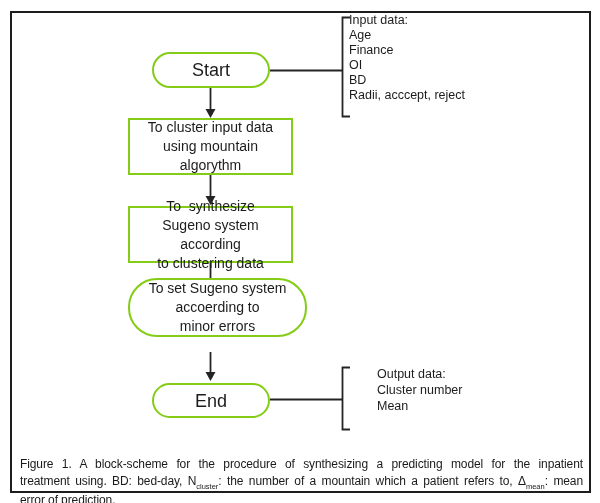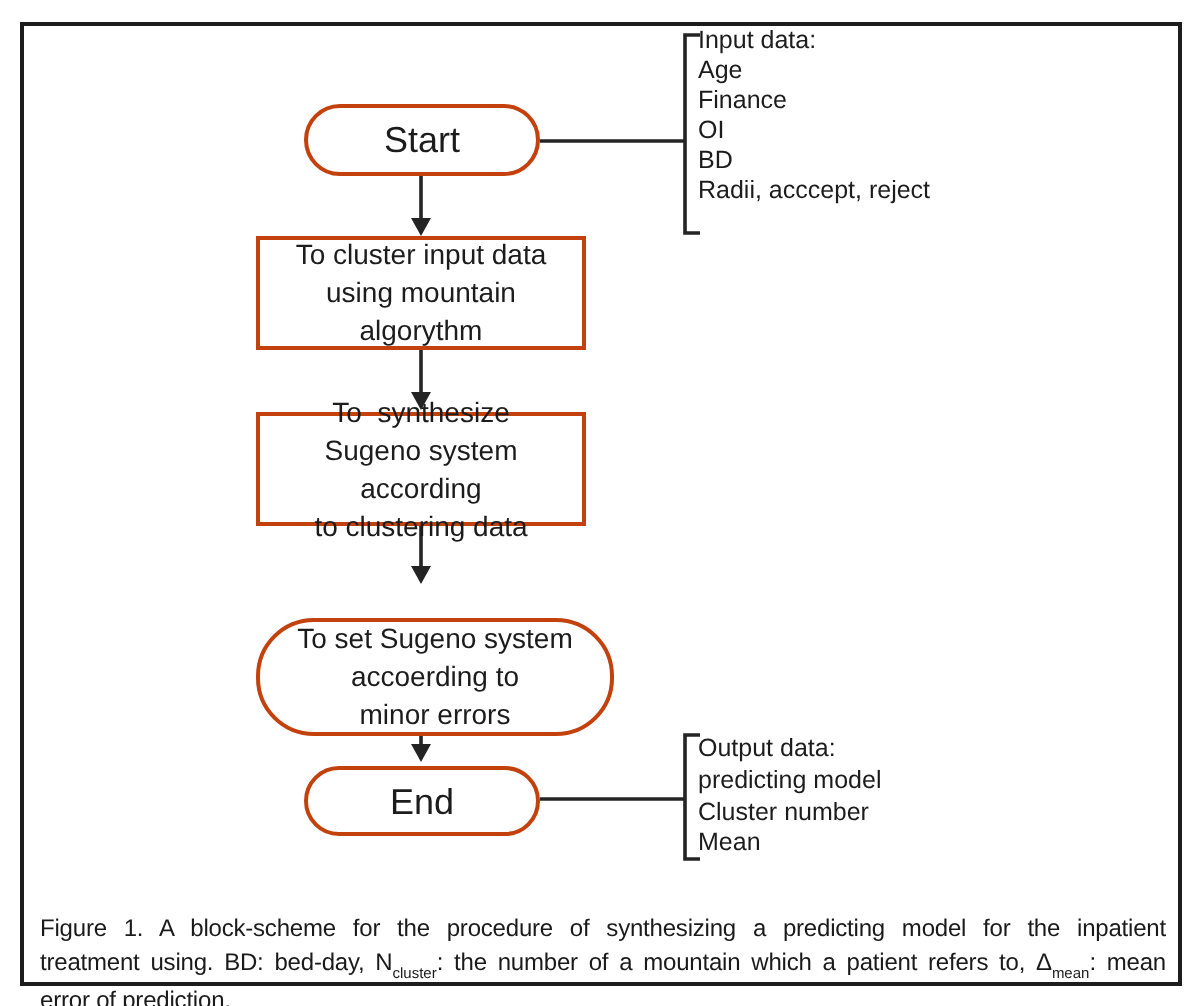--- a/index.html
+++ b/index.html
@@ -28,51 +28,51 @@
   .layer {
     position: absolute;
     left: 0;
     top: 0;
     width: 600px;
     height: 503px;
   }
   .node {
     position: absolute;
     box-sizing: border-box;
-    border: 2px solid #c2410c;
+    border: 2px solid #84cc16;
     background: #ffffff;
     display: flex;
     align-items: center;
     justify-content: center;
     text-align: center;
     white-space: pre-wrap;
     color: #1c1c1c;
   }
   .terminator {
     border-radius: 18px;
     font-size: 18px;
     line-height: 20px;
   }
   .process {
     font-size: 14px;
     line-height: 19px;
   }
   #node-start { left: 152px; top: 52px; width: 118px; height: 36px; }
   #node-cluster { left: 128px; top: 118px; width: 165px; height: 57px; }
   #node-synthesize { left: 128px; top: 206px; width: 165px; height: 57px; }
-  #node-tune { left: 128px; top: 309px; width: 179px; height: 59px; border-radius: 29px; }
+  #node-tune { left: 128px; top: 278px; width: 179px; height: 59px; border-radius: 29px; }
   #node-end { left: 152px; top: 383px; width: 118px; height: 35px; }
   .annotation {
     position: absolute;
     left: 349px;
     font-size: 12.5px;
     color: #1c1c1c;
   }
   #annotation-input { top: 13px; line-height: 15px; }
-  #annotation-output { top: 367px; line-height: 15.8px; }
+  #annotation-output { top: 367px; line-height: 15.8px; margin-left: 28px; }
   .caption {
     position: absolute;
     left: 20px;
     top: 440px;
     width: 563px;
     font-size: 12px;
     line-height: 16.8px;
     letter-spacing: -0.1px;
     color: #1a1a1a;
     margin-top: 16px;
@@ -132,21 +132,20 @@
   <div>Input data:</div>
   <div>Age</div>
   <div>Finance</div>
   <div>OI</div>
   <div>BD</div>
   <div>Radii, acccept, reject</div>
 </div>
 
 <div class="annotation" id="annotation-output">
   <div>Output data:</div>
-  <div>predicting model</div>
   <div>Cluster number</div>
   <div>Mean</div>
 </div>
 
 <div class="caption">
   <div class="cap-line cap-just">Figure 1. A block-scheme for the procedure of synthesizing a predicting model for the inpatient</div>
   <div class="cap-line cap-just"><span>treatment using. BD: bed-day, N</span><span class="cap-sub">cluster</span><span>: the number of a mountain which a patient refers to, Δ</span><span class="cap-sub">mean</span><span>: mean</span></div>
   <div class="cap-line">error of prediction.</div>
 </div>
 

